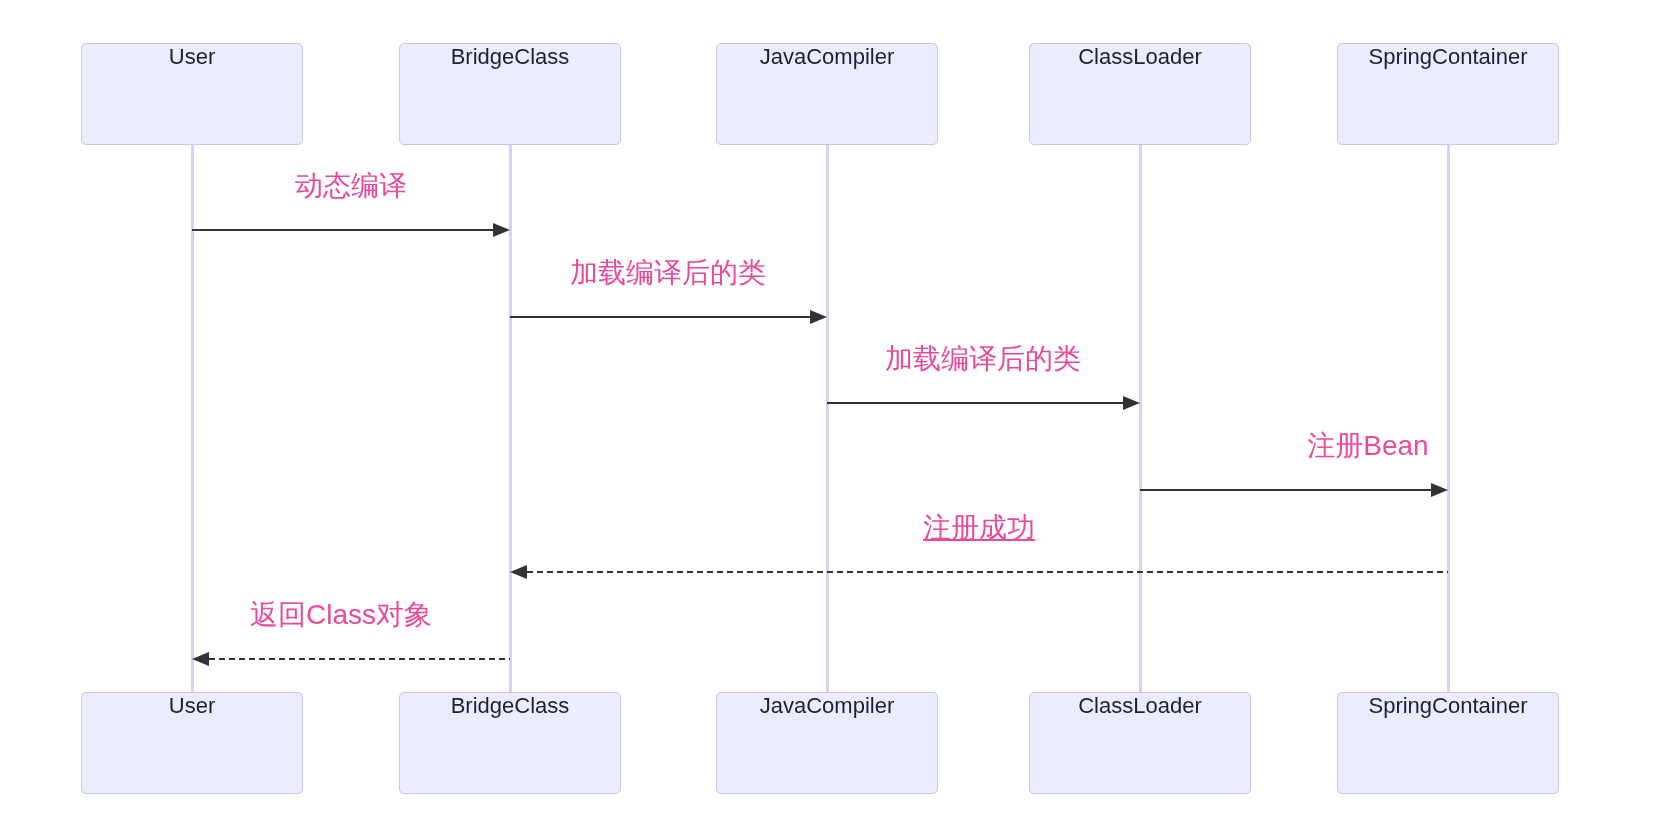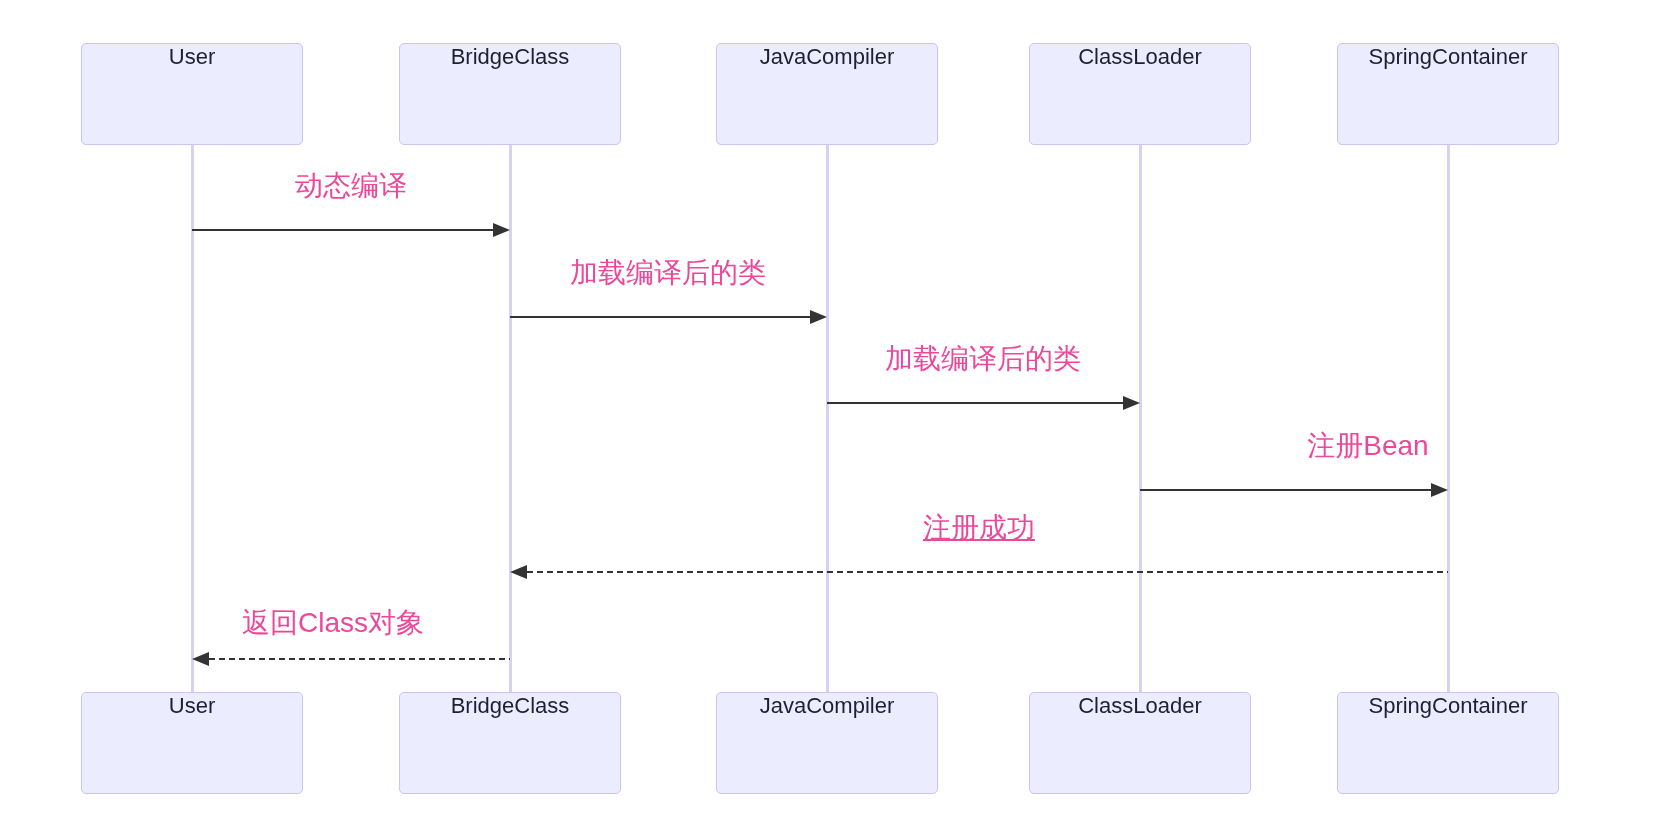--- a/index.html
+++ b/index.html
@@ -129,17 +129,17 @@
   <div class="arrowhead right" style="left:1123px; top:395.5px;"></div>
 
   <div class="msg-label" style="left:1368px; top:431px;">注册Bean</div>
   <div class="msg-line" style="left:1140px; top:488.75px; width:292px;"></div>
   <div class="arrowhead right" style="left:1431px; top:482.5px;"></div>
 
   <div class="msg-label" style="left:979px; top:513px;text-decoration:underline;">注册成功</div>
   <div class="msg-line dashed" style="left:527px; top:570.75px; width:921px;"></div>
   <div class="arrowhead left" style="left:510px; top:564.5px;"></div>
 
-  <div class="msg-label" style="left:333px; top:600px;margin-top:8px;">返回Class对象</div>
+  <div class="msg-label" style="left:341px; top:600px;">返回Class对象</div>
   <div class="msg-line dashed" style="left:209px; top:657.75px; width:301px;"></div>
   <div class="arrowhead left" style="left:192px; top:651.5px;"></div>
 
 </div>
 
 </body></html>

